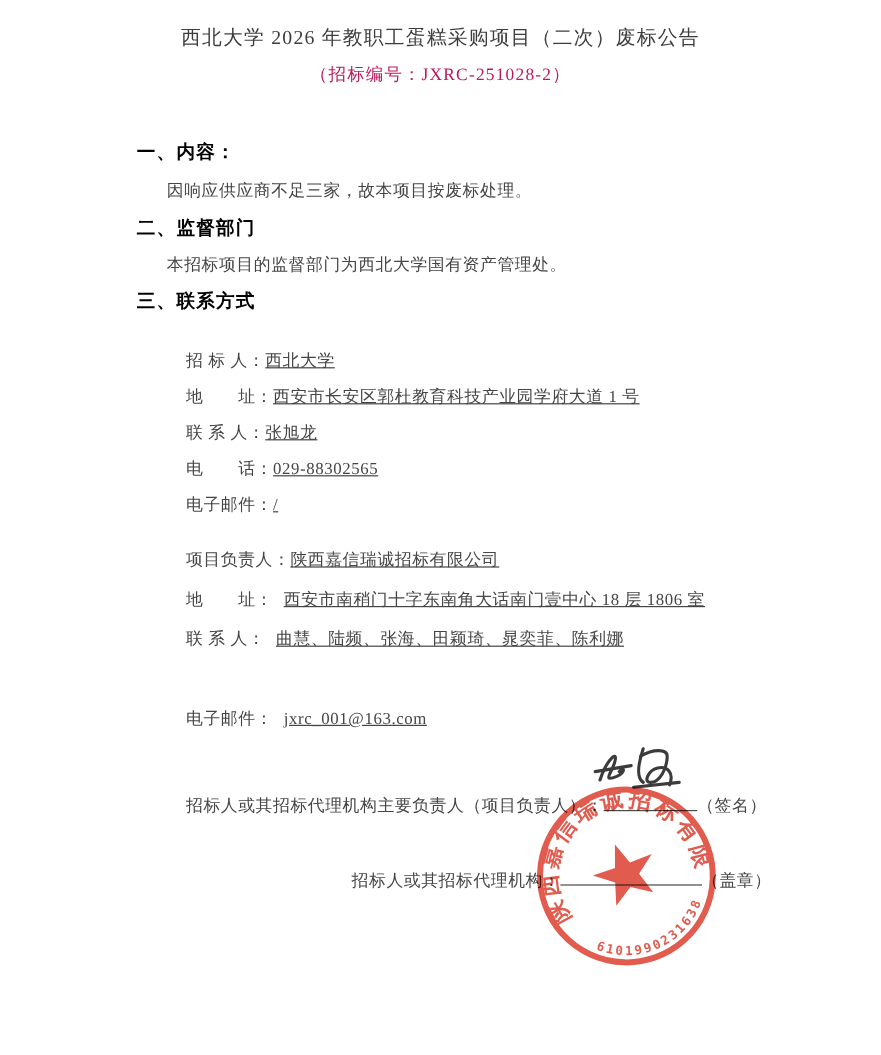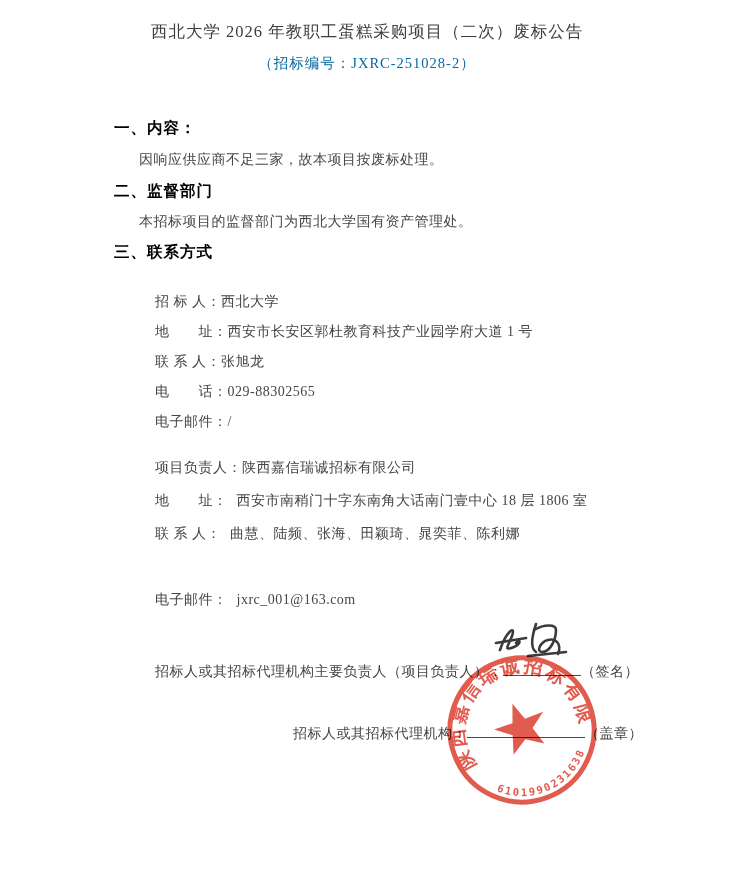--- a/index.html
+++ b/index.html
@@ -7,24 +7,24 @@
     position:relative;
     width:734px;height:879px;
     background:#ffffff;
     font-family:"Liberation Serif","DejaVu Serif",serif;
     color:#454545;
     overflow:hidden;
   }
   .line{position:absolute;white-space:pre;font-size:14px;line-height:20px;letter-spacing:0.5px;}
   .center{left:0;width:734px;text-align:center;}
   .title{font-size:16.5px;color:#3d3d3d;letter-spacing:1px;}
-  .subtitle{font-size:14.5px;color:#0369a1;letter-spacing:1px;}
+  .subtitle{font-size:14.5px;color:#be185d;letter-spacing:1px;}
   .heading{font-weight:bold;font-size:15.5px;color:#000000;letter-spacing:1px;}
   .label{white-space:pre;}
-  .val{white-space:pre;}
+  .val{white-space:pre;text-decoration:underline;}
   .gap .val{margin-left:9px;margin-top:27px;}
   .blank{display:inline-block;border-bottom:1px solid #4a4a4a;height:15px;vertical-align:baseline;}
   .blank-sign{width:78px;}
   .blank-seal{width:118px;}
   .stamp{
     position:absolute;left:444px;top:652px;width:156px;height:156px;
     transform:rotate(-20deg);
     mix-blend-mode:multiply;
     opacity:0.88;
   }

